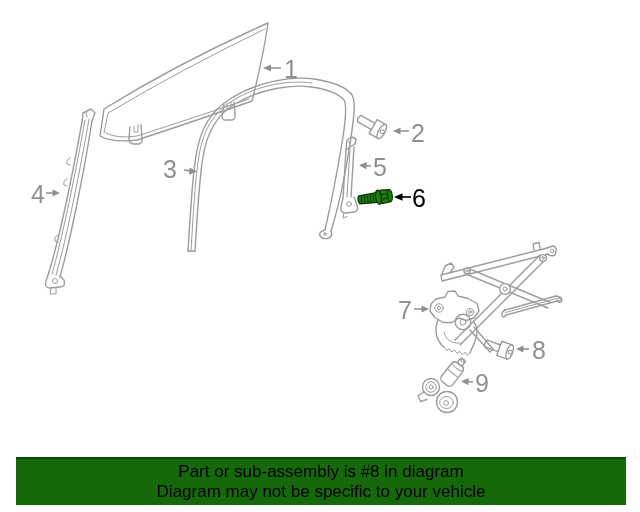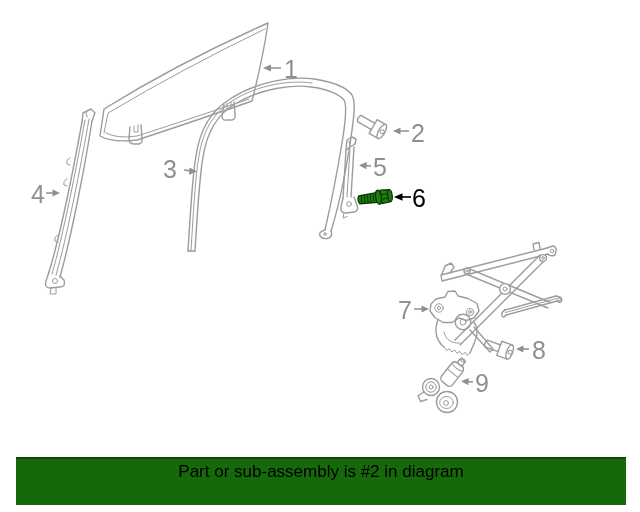--- a/index.html
+++ b/index.html
@@ -203,16 +203,17 @@
       <path class="lineart" d="M424,392 L418,395.5 L420.5,401.5 L427,399.5"></path>
     </g>
     <g>
       <line class="callout-arrow" x1="473" y1="382" x2="466" y2="381.6"></line>
       <polygon class="callout-arrowhead" points="461,381.3 468.8,378 468.4,385.2"></polygon>
       <text class="callout-num" x="475" y="392">9</text>
     </g>
   </svg>
 
   <div class="banner">
-    <div>Part or sub-assembly is #2 in diagram</div>
+    <div>Part or sub-assembly is #8 in diagram</div>
+    <div>Diagram may not be specific to your vehicle</div>
   </div>
 
 </div>
 
 </body></html>

